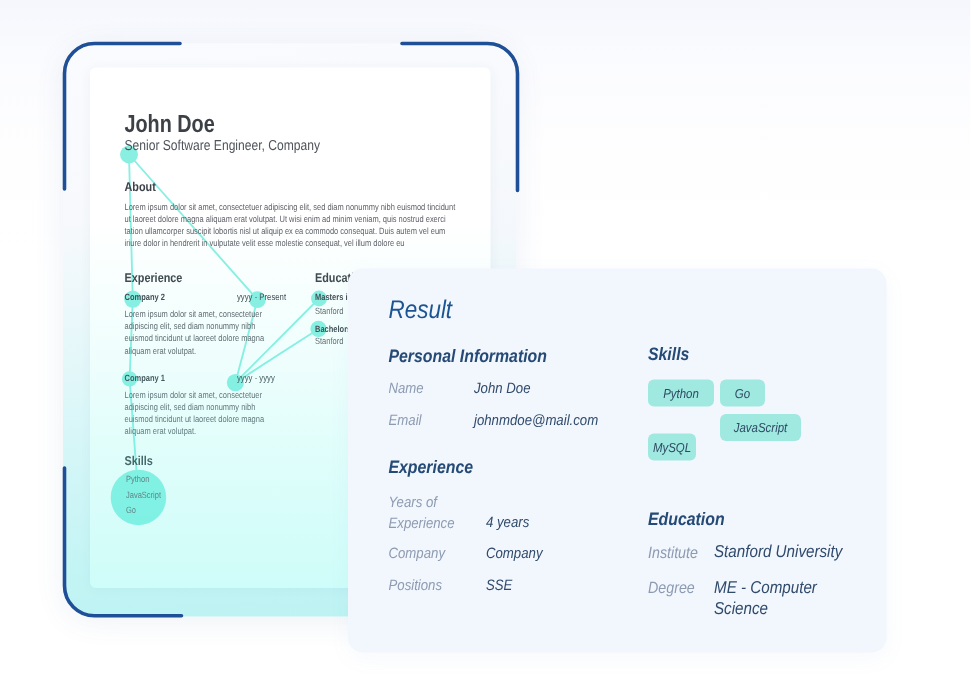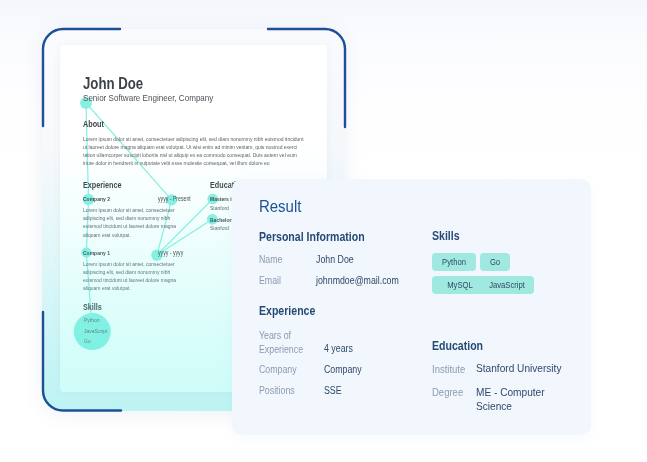--- a/index.html
+++ b/index.html
@@ -29,21 +29,21 @@
 
   .teal-wash{position:absolute;left:2px;top:2px;width:302px;height:381.5px;border-radius:20px;
       background:linear-gradient(180deg,rgba(100,248,235,0) 31%,rgba(100,248,235,.10) 54%,rgba(100,248,235,.19) 69%,rgba(100,248,235,.27) 85%,rgba(100,248,235,.335) 100%);
       pointer-events:none;}
 
   .graph{position:absolute;left:0;top:0;}
   .phone-frame{position:absolute;left:0.6px;top:0.4px;}
 
   
   .result{position:absolute;z-index:10;will-change:transform;left:232px;top:179px;width:359px;height:256px;border-radius:10px;
-      background:#f2f6fd;box-shadow:0 4px 14px rgba(110,140,195,.055);}
+      background:#f2f6fd;box-shadow:0 4px 14px rgba(110,140,195,.055);font-style:italic;}
   .ct{position:absolute;white-space:nowrap;transform-origin:left top;}
   .cm{position:absolute;transform-origin:left top;}
   .res-title{left:27px;top:18px;font-size:17px;color:#1b5493;transform:scaleX(.88);}
   .res-h{font-size:12px;font-weight:bold;color:#254a76;transform:scaleX(.88);}
   .res-lbl{font-size:10px;color:#8c9bb2;transform:scaleX(.88);}
   .res-val{font-size:10px;color:#2f4a6b;transform:scaleX(.88);}
   .pill{position:absolute;background:#9fe9e1;border-radius:4px;}
   .pill span{position:absolute;left:50%;top:50%;transform:translate(-50%,-50%) scaleX(.88);
       font-size:8.7px;color:#2e4b64;white-space:nowrap;}
 </style>
@@ -133,21 +133,21 @@
     <div class="ct res-lbl" style="left:27px;top:206px">Positions</div>
     <div class="ct res-val" style="left:92px;top:206px">SSE</div>
 
     <div class="ct res-h" style="left:200px;top:50px">Skills</div>
     <div class="pill" style="left:200px;top:74px;width:44px;height:18px">
         <span>Python</span>
       </div>
     <div class="pill" style="left:248px;top:74px;width:30px;height:18px">
         <span>Go</span>
       </div>
-    <div class="pill" style="left:200px;top:97px;width:56px;height:18px">
+    <div class="pill" style="left:200px;top:110px;width:32px;height:18px">
         <span>MySQL</span>
       </div>
     <div class="pill" style="left:248px;top:97px;width:54px;height:18px">
         <span>JavaScript</span>
       </div>
 
     <div class="ct res-h" style="left:200px;top:160px">Education</div>
     <div class="ct res-lbl" style="left:200px;top:184px;font-size:10.8px">Institute</div>
     <div class="ct res-val" style="left:244px;top:183px;font-size:11.5px">Stanford University</div>
     <div class="ct res-lbl" style="left:200px;top:206.5px;font-size:10.8px">Degree</div>

